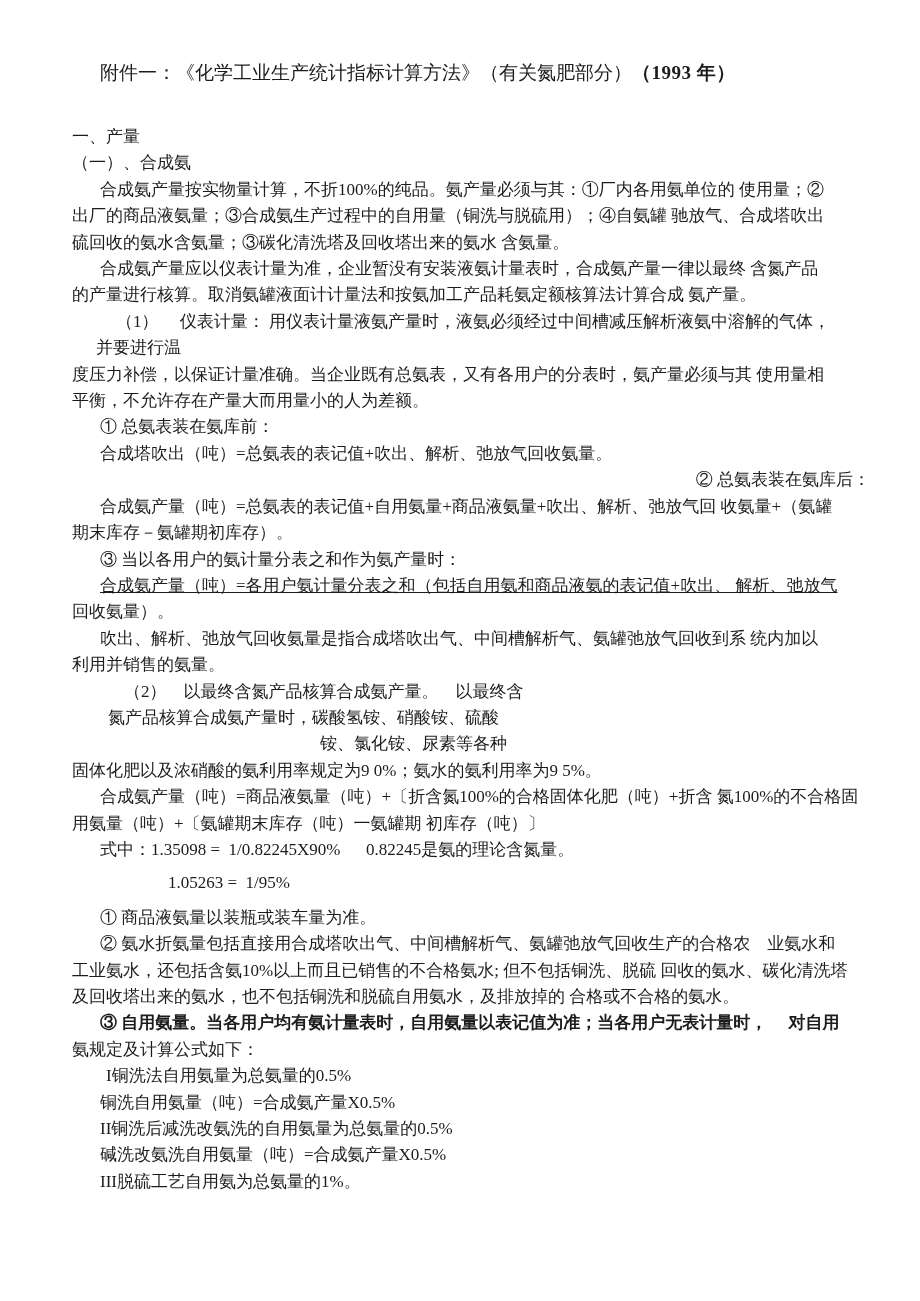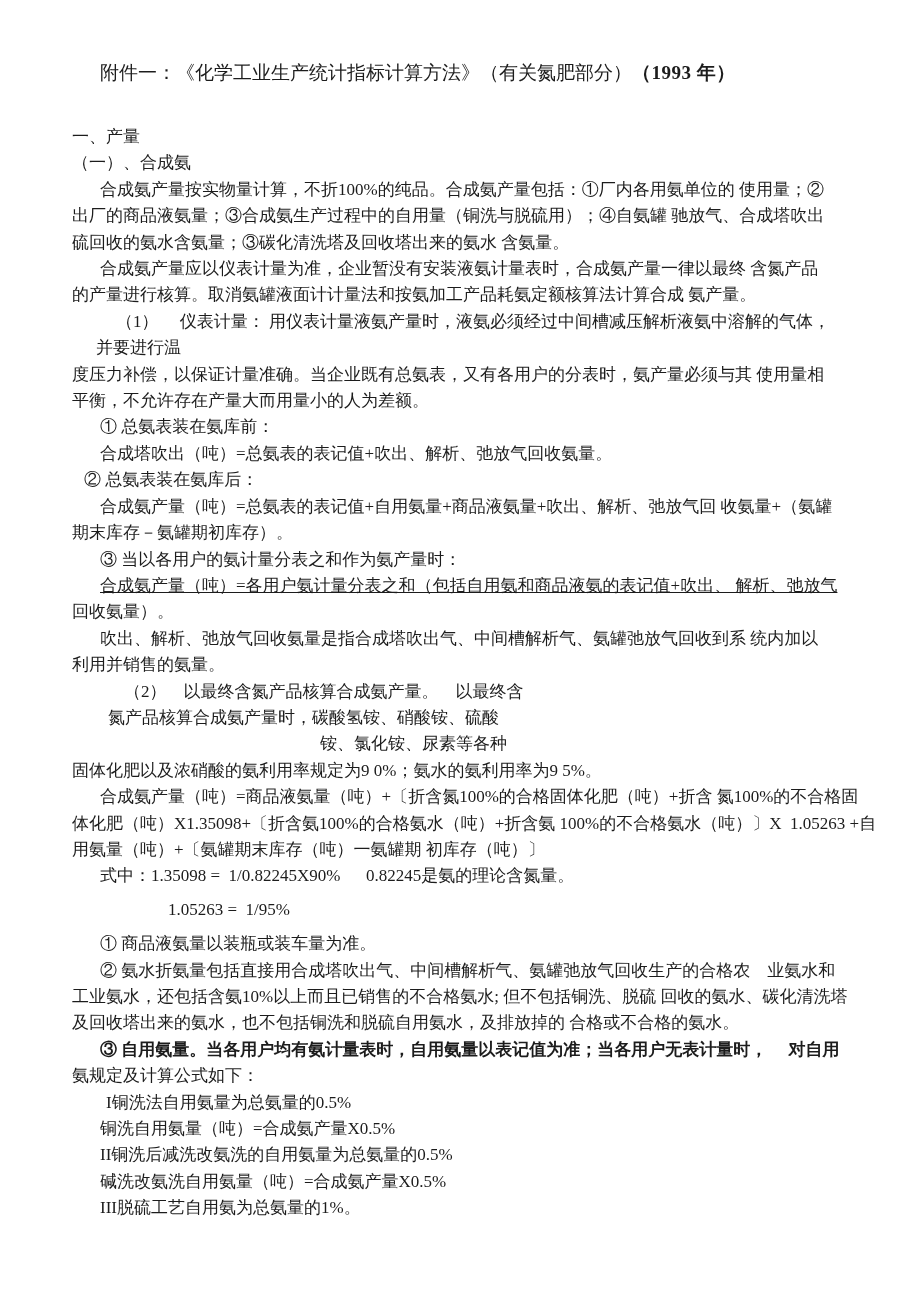--- a/index.html
+++ b/index.html
@@ -42,45 +42,44 @@
 </style>
 </head>
 <body style="background: rgb(255, 255, 255); color: rgb(28, 28, 28);">
 
 <div class="page">
   <div class="doc-title"><span>附件一：《化学工业生产统计指标计算方法》（有关氮肥部分）</span><span class="year">（1993 年）</span></div>
 
   <div class="body-lines">
       <div class="line" style="margin-left: 0px;">一、产量</div>
       <div class="line" style="margin-left: 0px;">（一）、合成氨</div>
-      <div class="line" style="margin-left: 28px;">合成氨产量按实物量计算，不折100%的纯品。合成氨产量包括：①厂内各用氨单位的 使用量；②</div>
+      <div class="line" style="margin-left: 28px;">合成氨产量按实物量计算，不折100%的纯品。氨产量必须与其：①厂内各用氨单位的 使用量；②</div>
       <div class="line" style="margin-left: 0px;">出厂的商品液氨量；③合成氨生产过程中的自用量（铜洗与脱硫用）；④自氨罐 驰放气、合成塔吹出</div>
       <div class="line" style="margin-left: 0px;">硫回收的氨水含氨量；③碳化清洗塔及回收塔出来的氨水 含氨量。</div>
       <div class="line" style="margin-left: 28px;">合成氨产量应以仪表计量为准，企业暂没有安装液氨计量表时，合成氨产量一律以最终 含氮产品</div>
       <div class="line" style="margin-left: 0px;">的产量进行核算。取消氨罐液面计计量法和按氨加工产品耗氨定额核算法计算合成 氨产量。</div>
       <div class="line" style="margin-left: 44px;">（1）　 仪表计量： 用仪表计量液氨产量时，液氨必须经过中间槽减压解析液氨中溶解的气体，</div>
       <div class="line" style="margin-left: 24px;">并要进行温</div>
       <div class="line" style="margin-left: 0px;">度压力补偿，以保证计量准确。当企业既有总氨表，又有各用户的分表时，氨产量必须与其 使用量相</div>
       <div class="line" style="margin-left: 0px;">平衡，不允许存在产量大而用量小的人为差额。</div>
       <div class="line" style="margin-left: 28px;">① 总氨表装在氨库前：</div>
       <div class="line" style="margin-left: 28px;">合成塔吹出（吨）=总氨表的表记值+吹出、解析、弛放气回收氨量。</div>
-      <div class="line" style="margin-left: 12px;">② 总氨表装在氨库后：</div>
+      <div class="line" style="margin-left: 44px; text-align: right;">② 总氨表装在氨库后：</div>
       <div class="line" style="margin-left: 28px;">合成氨产量（吨）=总氨表的表记值+自用氨量+商品液氨量+吹出、解析、弛放气回 收氨量+（氨罐</div>
       <div class="line" style="margin-left: 0px;">期末库存－氨罐期初库存）。</div>
       <div class="line" style="margin-left: 28px;">③ 当以各用户的氨计量分表之和作为氨产量时：</div>
       <div class="line" style="margin-left: 28px; text-decoration: underline;">合成氨产量（吨）=各用户氨计量分表之和（包括自用氨和商品液氨的表记值+吹出、 解析、弛放气</div>
       <div class="line" style="margin-left: 0px;">回收氨量）。</div>
       <div class="line" style="margin-left: 28px;">吹出、解析、弛放气回收氨量是指合成塔吹出气、中间槽解析气、氨罐弛放气回收到系 统内加以</div>
       <div class="line" style="margin-left: 0px;">利用并销售的氨量。</div>
       <div class="line" style="margin-left: 52px;">（2）　以最终含氮产品核算合成氨产量。　以最终含</div>
       <div class="line" style="margin-left: 36px;">氮产品核算合成氨产量时，碳酸氢铵、硝酸铵、硫酸</div>
       <div class="line" style="margin-left: 248px;">铵、氯化铵、尿素等各种</div>
       <div class="line" style="margin-left: 0px;">固体化肥以及浓硝酸的氨利用率规定为9 0%；氨水的氨利用率为9 5%。</div>
       <div class="line" style="margin-left: 28px;">合成氨产量（吨）=商品液氨量（吨）+〔折含氮100%的合格固体化肥（吨）+折含 氮100%的不合格固</div>
-      <div class="line" style="margin-left: 0px;">体化肥（吨）X1.35098+〔折含氨100%的合格氨水（吨）+折含氨 100%的不合格氨水（吨）〕X  1.05263 +自</div>
       <div class="line" style="margin-left: 0px;">用氨量（吨）+〔氨罐期末库存（吨）一氨罐期 初库存（吨）〕</div>
       <div class="line" style="margin-left: 28px;">式中：1.35098 =  1/0.82245X90%      0.82245是氨的理论含氮量。</div>
       <div class="line" style="margin-left: 96px; margin-top: 7px;">1.05263 =  1/95%</div>
       <div class="line" style="margin-left: 28px; margin-top: 8px;">① 商品液氨量以装瓶或装车量为准。</div>
       <div class="line" style="margin-left: 28px;">② 氨水折氨量包括直接用合成塔吹出气、中间槽解析气、氨罐弛放气回收生产的合格农　业氨水和</div>
       <div class="line" style="margin-left: 0px;">工业氨水，还包括含氨10%以上而且已销售的不合格氨水; 但不包括铜洗、脱硫 回收的氨水、碳化清洗塔</div>
       <div class="line" style="margin-left: 0px;">及回收塔出来的氨水，也不包括铜洗和脱硫自用氨水，及排放掉的 合格或不合格的氨水。</div>
       <div class="line" style="margin-left: 28px; font-weight: bold;">③ 自用氨量。当各用户均有氨计量表时，自用氨量以表记值为准；当各用户无表计量时，　 对自用</div>
       <div class="line" style="margin-left: 0px;">氨规定及计算公式如下：</div>
       <div class="line" style="margin-left: 34px;">I铜洗法自用氨量为总氨量的0.5%</div>

